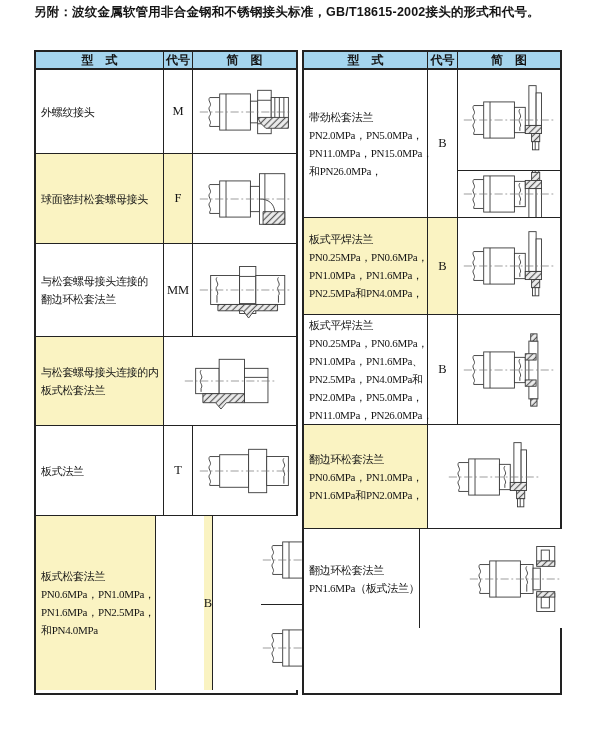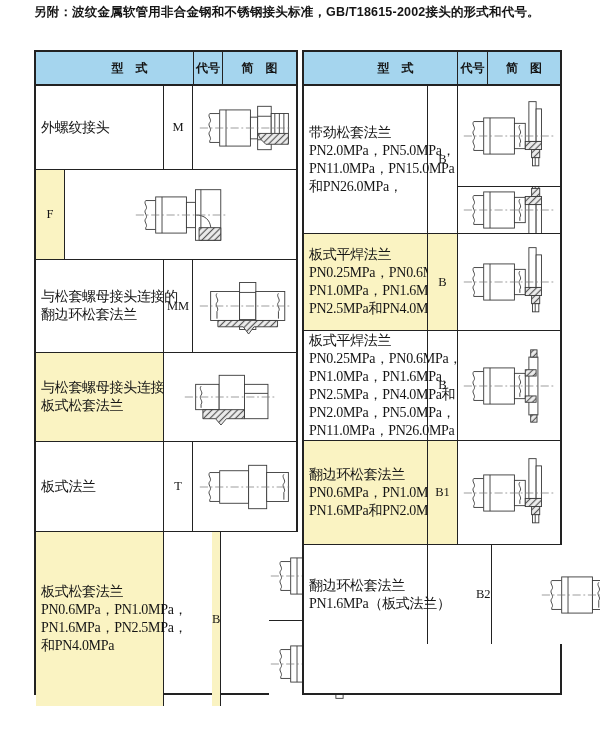--- a/index.html
+++ b/index.html
@@ -12,31 +12,31 @@
     position:absolute;left:34px;top:4px;width:540px;
     font-family:"Liberation Sans","DejaVu Sans",sans-serif;
     font-weight:bold;font-size:12.5px;letter-spacing:.2px;white-space:pre;
   }
   .tbl{
     position:absolute;top:50px;height:645px;border:2px solid var(--bd);
     background:#fff;box-sizing:border-box;display:flex;flex-direction:column;
   }
   #tblL{left:34px;width:264px;}
   #tblR{left:302px;width:260px;}
-  .thead{display:flex;height:34px;flex:none;border-bottom:2px solid var(--bd);background:var(--hdr);box-sizing:border-box;padding-left:30px;}
+  .thead{display:flex;height:18px;flex:none;border-bottom:2px solid var(--bd);background:var(--hdr);box-sizing:border-box;}
   .th{
     display:flex;align-items:center;justify-content:center;
     font-weight:bold;font-size:12px;white-space:pre;box-sizing:border-box;
   }
   .trow{display:flex;border-bottom:1px solid var(--bd);box-sizing:border-box;flex:none;}
   .trow:last-child{border-bottom:none;gap:48px;}
   .cell{box-sizing:border-box;}
   .c-type{
     border-right:1px solid var(--bd);display:flex;align-items:center;
-    padding-left:5px;font-size:14px;line-height:18px;white-space:pre;
+    padding-left:5px;font-size:11px;line-height:18px;white-space:pre;
     letter-spacing:-0.3px;
   }
   .c-code{
     border-right:1px solid var(--bd);display:flex;align-items:center;
     justify-content:center;font-size:12.5px;
   }
   .c-diag{flex:1;display:flex;flex-direction:column;background:#fff;}
   #tblL .c-type,#tblL .th-type{width:128px;}
   #tblL .c-code,#tblL .th-code{width:29px;}
   #tblR .c-type,#tblR .th-type{width:124px;}
@@ -88,20 +88,21 @@
             <polyline points="90,26 90,58" fill="none" stroke="#3a3a3a"></polyline>
             <polyline points="95,26 95,58" fill="none" stroke="#3a3a3a"></polyline>
             <polygon points="66,48 100,48 100,60 75,60 69,54" fill="url(#h1)" stroke="#3a3a3a"></polygon>
             <line x1="2" y1="42" x2="102" y2="42" stroke="#777" stroke-width="0.8" stroke-dasharray="9 3 2 3"></line>
           </svg>
         </div>
     </div>
   </div>
 
   <div class="trow hl" style="height:90px">
+    <div class="cell c-type">球面密封松套螺母接头</div>
     <div class="cell c-code">F</div>
     <div class="cell c-diag">
       <div class="dg">
           <svg viewBox="0 0 104 84" width="94" height="76">
             <defs>
               <pattern id="h2" width="5" height="5" patternUnits="userSpaceOnUse" patternTransform="rotate(45)">
                 <rect width="5" height="5" fill="#ededed"></rect>
                 <line x1="2.5" y1="0" x2="2.5" y2="5" stroke="#555" stroke-width="1.3"></line>
               </pattern>
             </defs>
@@ -387,21 +388,20 @@
             <line x1="2" y1="42" x2="102" y2="42" stroke="#777" stroke-width="0.8" stroke-dasharray="9 3 2 3"></line>
           </svg>
         </div>
     </div>
   </div>
 
   <div class="trow hl" style="height:104px">
     <div class="cell c-type">翻边环松套法兰
 PN0.6MPa，PN1.0MPa，
 PN1.6MPa和PN2.0MPa，</div>
-    <div class="cell c-code">B1</div>
     <div class="cell c-diag">
       <div class="dg">
           <svg viewBox="0 0 104 84" width="94" height="76">
             <defs>
               <pattern id="h12" width="5" height="5" patternUnits="userSpaceOnUse" patternTransform="rotate(45)">
                 <rect width="5" height="5" fill="#ededed"></rect>
                 <line x1="2.5" y1="0" x2="2.5" y2="5" stroke="#555" stroke-width="1.3"></line>
               </pattern>
             </defs>
             <polyline points="13,26 24,26" fill="none" stroke="#3a3a3a"></polyline>
@@ -419,21 +419,20 @@
             <polyline points="81,66 81,75" fill="none" stroke="#3a3a3a"></polyline>
             <line x1="2" y1="42" x2="102" y2="42" stroke="#777" stroke-width="0.8" stroke-dasharray="9 3 2 3"></line>
           </svg>
         </div>
     </div>
   </div>
 
   <div class="trow" style="height:99px">
     <div class="cell c-type">翻边环松套法兰
 PN1.6MPa（板式法兰）</div>
-    <div class="cell c-code">B2</div>
     <div class="cell c-diag">
       <div class="dg">
           <svg viewBox="0 0 104 84" width="94" height="76">
             <defs>
               <pattern id="h13" width="5" height="5" patternUnits="userSpaceOnUse" patternTransform="rotate(45)">
                 <rect width="5" height="5" fill="#ededed"></rect>
                 <line x1="2.5" y1="0" x2="2.5" y2="5" stroke="#555" stroke-width="1.3"></line>
               </pattern>
             </defs>
             <polyline points="13,26 24,26" fill="none" stroke="#3a3a3a"></polyline>

